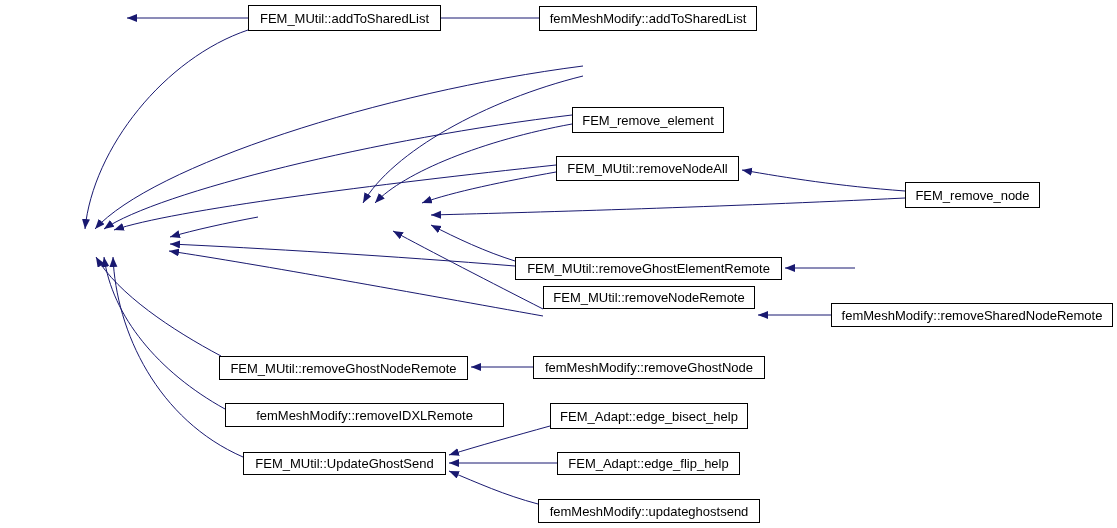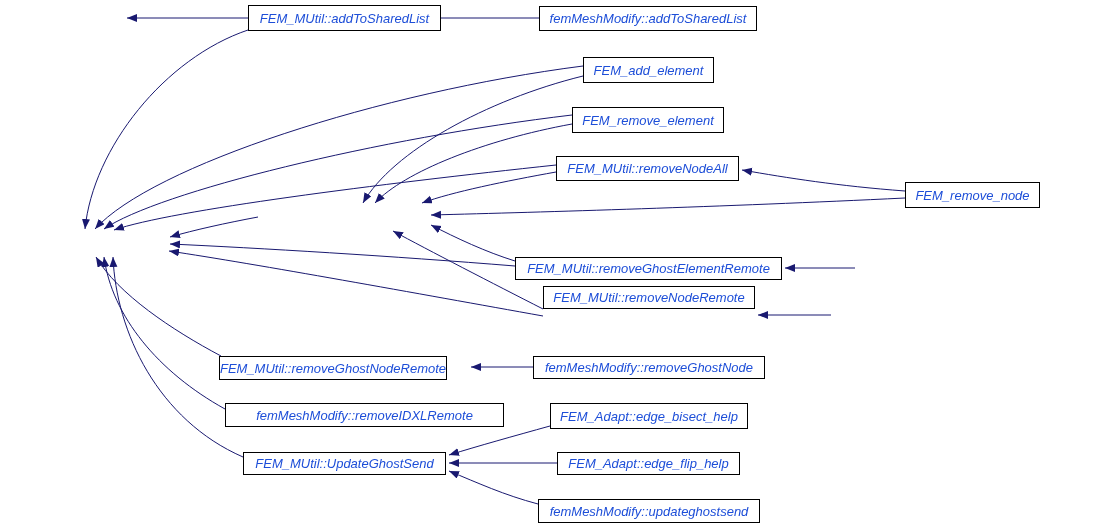--- a/index.html
+++ b/index.html
@@ -10,24 +10,23 @@
     font-family:"Liberation Sans", sans-serif;
     overflow:hidden;
   }
   #edges{position:absolute;left:0;top:0;}
   .node{
     position:absolute;
     box-sizing:border-box;
     border:1px solid #000;
     background:#fff;
     display:flex;align-items:center;justify-content:center;
-    font-size:13px;line-height:1;color:#1d4ed8;
+    font-size:13px;line-height:1;color:#000000;
     white-space:nowrap;
     cursor:pointer;
-    font-style:italic;
   }
   .node.hl{background:#c0c0c0;}
 </style>
 </head>
 <body>
 
 <div id="canvas">
 
   <svg id="edges" width="1117" height="528" viewBox="0 0 1117 528">
     <defs>
@@ -58,27 +57,27 @@
       <path d="M831,315 L758,315" marker-end="url(#arrow)"></path>
       <path d="M533,367 L471,367" marker-end="url(#arrow)"></path>
       <path d="M550,426 C514,436 478,446 449,455" marker-end="url(#arrow)"></path>
       <path d="M557,463 L449,463" marker-end="url(#arrow)"></path>
       <path d="M538,504 C504,495 478,483 449,471" marker-end="url(#arrow)"></path>
     </g>
   </svg>
 
   <div class="node" style="left:248px;top:5px;width:193px;height:26px">FEM_MUtil::addToSharedList</div>
   <div class="node" style="left:539px;top:6px;width:218px;height:25px">femMeshModify::addToSharedList</div>
-  <div class="node" style="left:583px;top:57px;width:131px;height:26px">FEM_add_element</div>
   <div class="node" style="left:572px;top:107px;width:152px;height:26px">FEM_remove_element</div>
   <div class="node" style="left:556px;top:156px;width:183px;height:25px">FEM_MUtil::removeNodeAll</div>
   <div class="node" style="left:905px;top:182px;width:135px;height:26px">FEM_remove_node</div>
   <div class="node" style="left:515px;top:257px;width:267px;height:23px">FEM_MUtil::removeGhostElementRemote</div>
   <div class="node" style="left:543px;top:286px;width:212px;height:23px">FEM_MUtil::removeNodeRemote</div>
-  <div class="node" style="left:219px;top:356px;width:228px;height:24px">FEM_MUtil::removeGhostNodeRemote</div>
+  <div class="node" style="left:831px;top:303px;width:282px;height:24px">femMeshModify::removeSharedNodeRemote</div>
+  <div class="node" style="left:219px;top:356px;width:249px;height:24px">FEM_MUtil::removeGhostNodeRemote</div>
   <div class="node" style="left:533px;top:356px;width:232px;height:23px">femMeshModify::removeGhostNode</div>
   <div class="node" style="left:225px;top:403px;width:279px;height:24px">femMeshModify::removeIDXLRemote</div>
   <div class="node" style="left:550px;top:403px;width:198px;height:26px">FEM_Adapt::edge_bisect_help</div>
   <div class="node" style="left:243px;top:452px;width:203px;height:23px">FEM_MUtil::UpdateGhostSend</div>
   <div class="node" style="left:557px;top:452px;width:183px;height:23px">FEM_Adapt::edge_flip_help</div>
   <div class="node" style="left:538px;top:499px;width:222px;height:24px">femMeshModify::updateghostsend</div>
 
 </div>
 
 </body></html>

